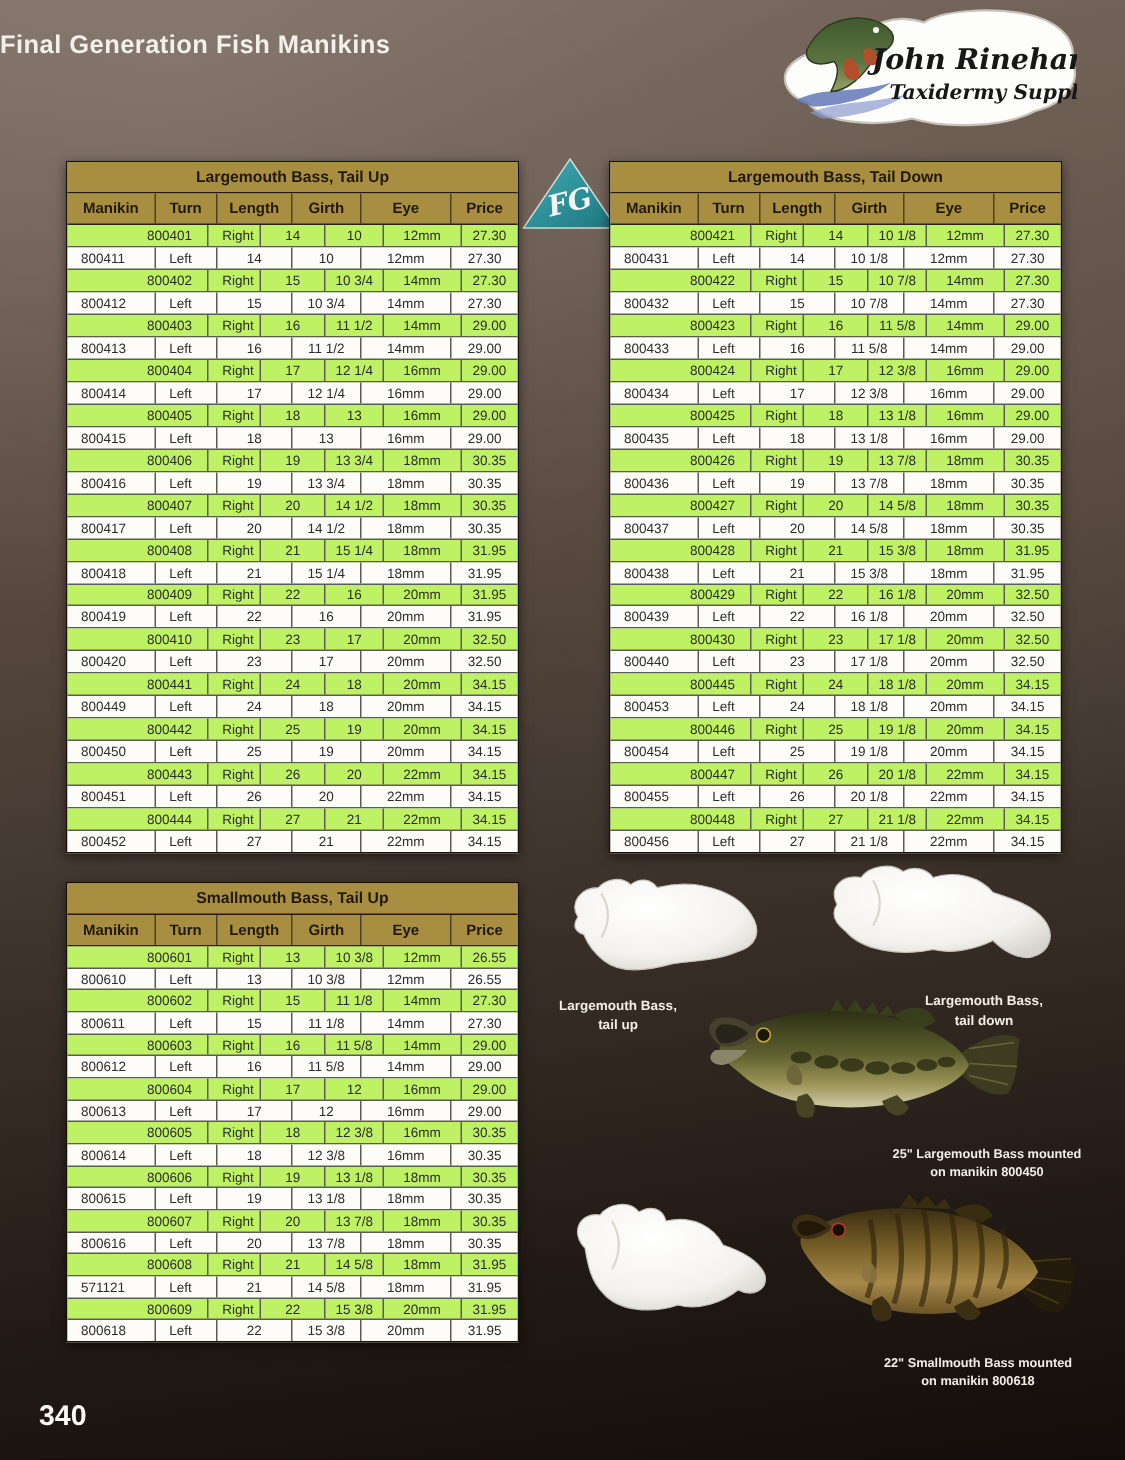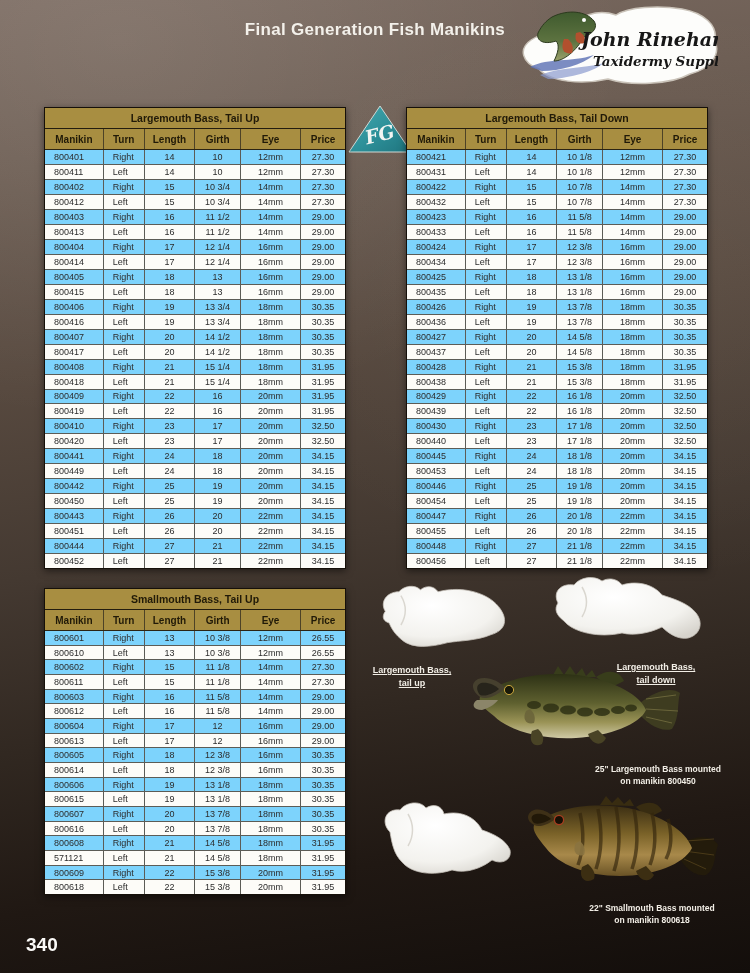--- a/index.html
+++ b/index.html
@@ -4,60 +4,60 @@
 <style>
   html,body{margin:0;padding:0;background:#111;}
   .page{
     position:relative;width:750px;height:973px;overflow:hidden;
     font-family:"Liberation Sans",sans-serif;
     background:
       radial-gradient(ellipse 820px 620px at 16% 4%, rgba(255,250,240,0.10), rgba(255,255,255,0) 62%),
       radial-gradient(ellipse 700px 500px at 85% 30%, rgba(255,240,220,0.04), rgba(255,255,255,0) 60%),
       linear-gradient(172deg,#7b6b62 0%,#6c5d53 16%,#57493f 36%,#443931 54%,#312821 70%,#201813 85%,#130e0b 100%);
   }
-  .page-title{position:absolute;left:0;top:20px;width:100%;text-align:center;
+  .page-title{position:absolute;left:0;top:20px;width:100%;text-align:left;
     font-size:17px;font-weight:bold;color:#f3f0ea;letter-spacing:.3px;}
   .logo{position:absolute;left:512px;top:5px;width:206px;height:86px;}
   .fg-badge{position:absolute;left:346px;top:103px;width:68px;height:52px;}
 
   
   .ftable{position:absolute;width:302px;display:flex;flex-direction:column;
     border:1px solid #161009;box-sizing:border-box;background:#fdfcf8;
     box-shadow:0 2px 7px rgba(0,0,0,.5);}
   .t1{left:44px;top:107px;height:462px;}
   .t2{left:406px;top:107px;height:462px;}
   .t3{left:44px;top:588px;height:307px;}
   .ttitle{flex:none;height:20px;background:#a88e41;color:#211a08;
     font-weight:bold;font-size:10.5px;display:flex;align-items:center;justify-content:center;
     border-bottom:1px solid #241d0f;}
   .hrow{flex:none;height:20px;display:flex;background:#a88e41;border-bottom:1px solid #2b2414;}
   .hrow .cell{font-weight:bold;font-size:10px;color:#211a08;
     justify-content:center !important;padding-left:0 !important;border-right:1px solid #4d4226;}
   .tbody{flex:1;display:flex;flex-direction:column;}
   .trow{flex:1;display:flex;border-bottom:1px solid #5c5c56;}
   .tbody .trow:last-child{border-bottom:none;}
-  .trow.odd{background:#7dd3fc;}
+  .trow.odd{background:#bef264;padding-left:44px;}
   .trow.even{background:#fdfcf8;}
   .cell{display:flex;align-items:center;font-size:9px;color:#2c2c2c;
     border-right:1px solid #5c5c56;box-sizing:border-box;overflow:hidden;}
   .cell:last-child{border-right:none;}
   .c0{width:19.6%;}.c1{width:13.6%;}.c2{width:16.9%;}.c3{width:15.2%;}.c4{width:20.1%;}.c5{width:14.6%;}
   .cell.c0,.cell.c1{padding-left:9px;justify-content:flex-start;}
   .cell.c2,.cell.c3,.cell.c4,.cell.c5{justify-content:center;}
 
   
   .fig{position:absolute;}
   .img-lm-up{left:360px;top:582px;width:160px;height:86px;}
   .img-lm-down{left:538px;top:575px;width:176px;height:92px;}
   .img-lm-mount{left:468px;top:659px;width:218px;height:104px;}
   .img-sm-up{left:364px;top:798px;width:158px;height:100px;}
   .img-sm-mount{left:524px;top:791px;width:196px;height:106px;}
   .fig-label,.fig-caption{position:absolute;color:#f2eee6;text-align:center;
     white-space:pre-line;font-weight:600;}
-  .fig-label{font-size:9px;line-height:1.4;text-decoration:underline;}
+  .fig-label{font-size:9px;line-height:1.4;}
   .fig-caption{font-size:8.5px;line-height:1.45;}
   .lbl-lm-up{left:350px;top:664px;width:124px;}
   .lbl-lm-down{left:594px;top:661px;width:124px;}
   .lbl-sm-up{left:401px;top:790px;width:124px;}
   .cap-lm{left:572px;top:763px;width:172px;}
   .cap-sm{left:566px;top:902px;width:172px;}
   .pageno{position:absolute;left:26px;top:934px;font-size:19px;font-weight:bold;color:#fbfaf8;}
 </style>
 </head>
 <body>

